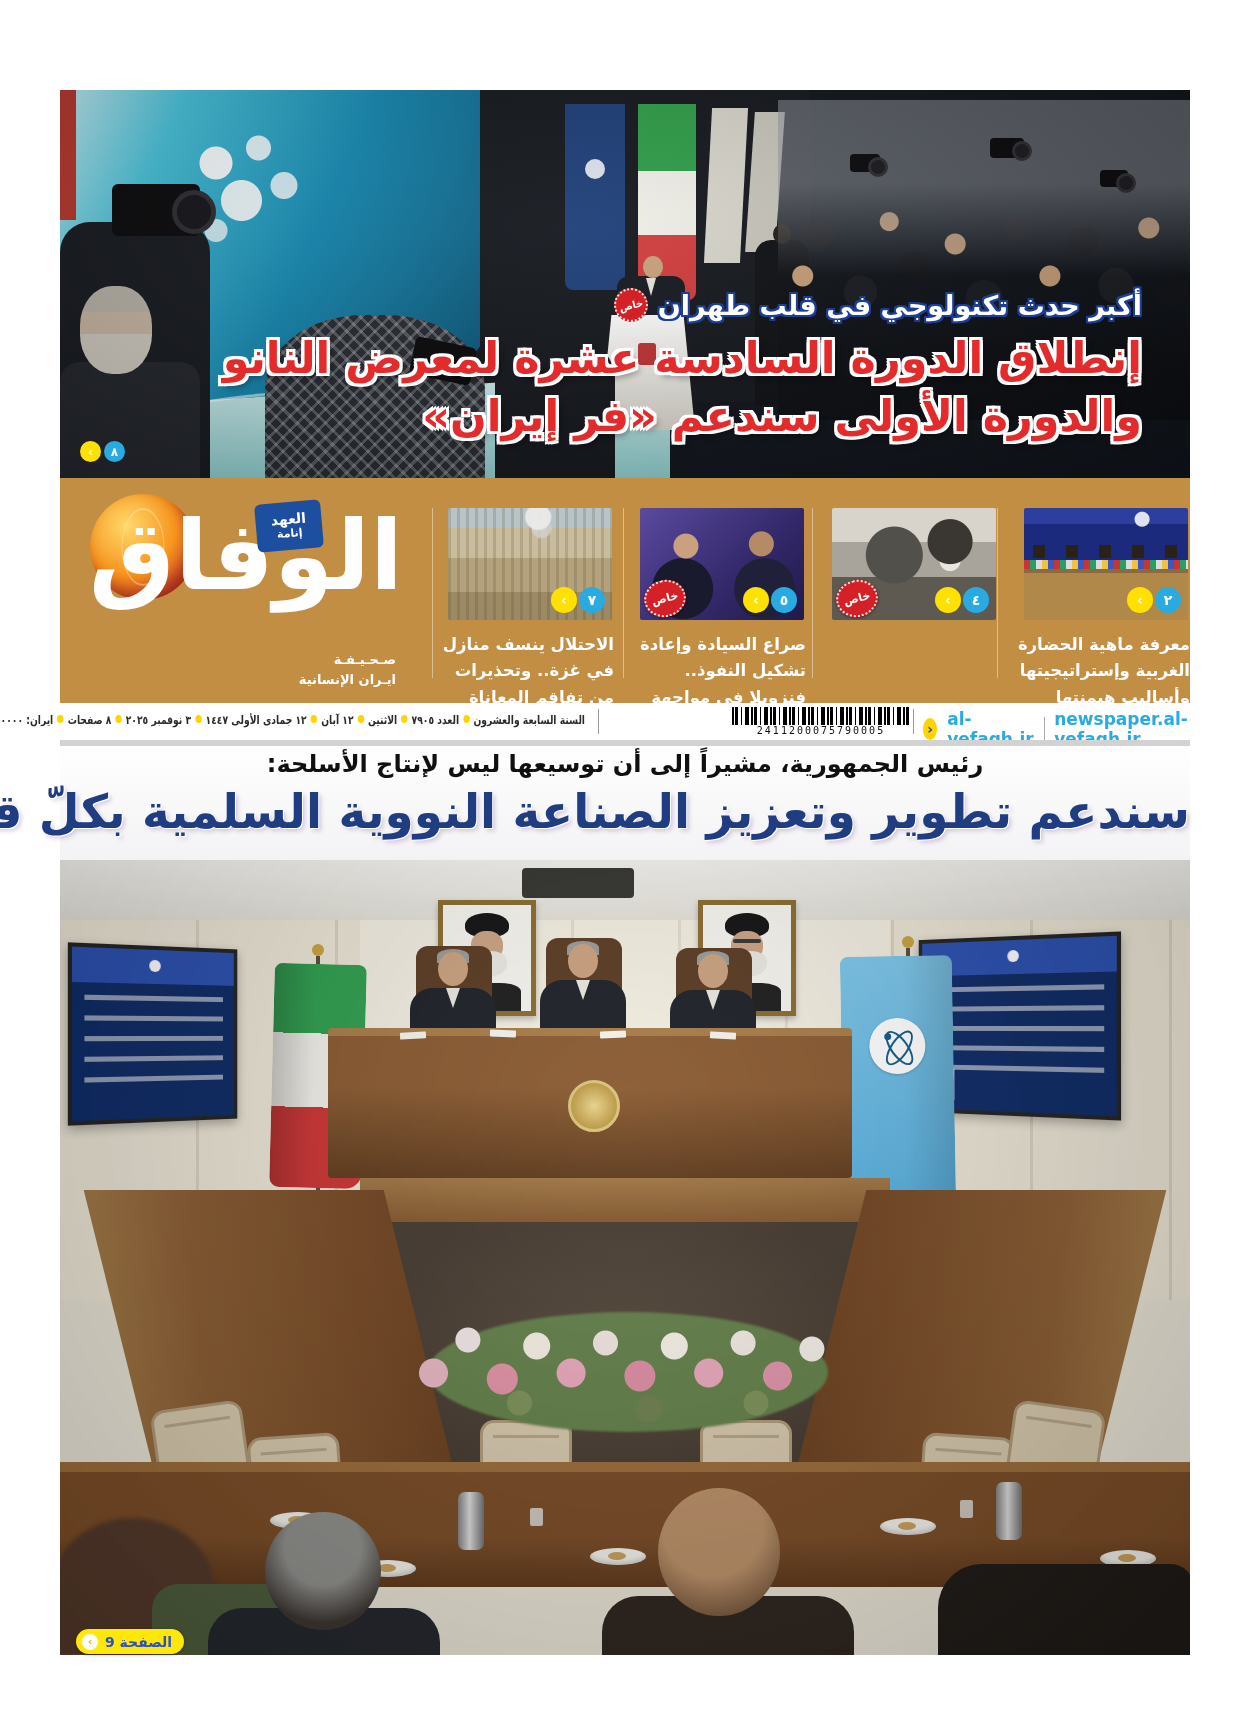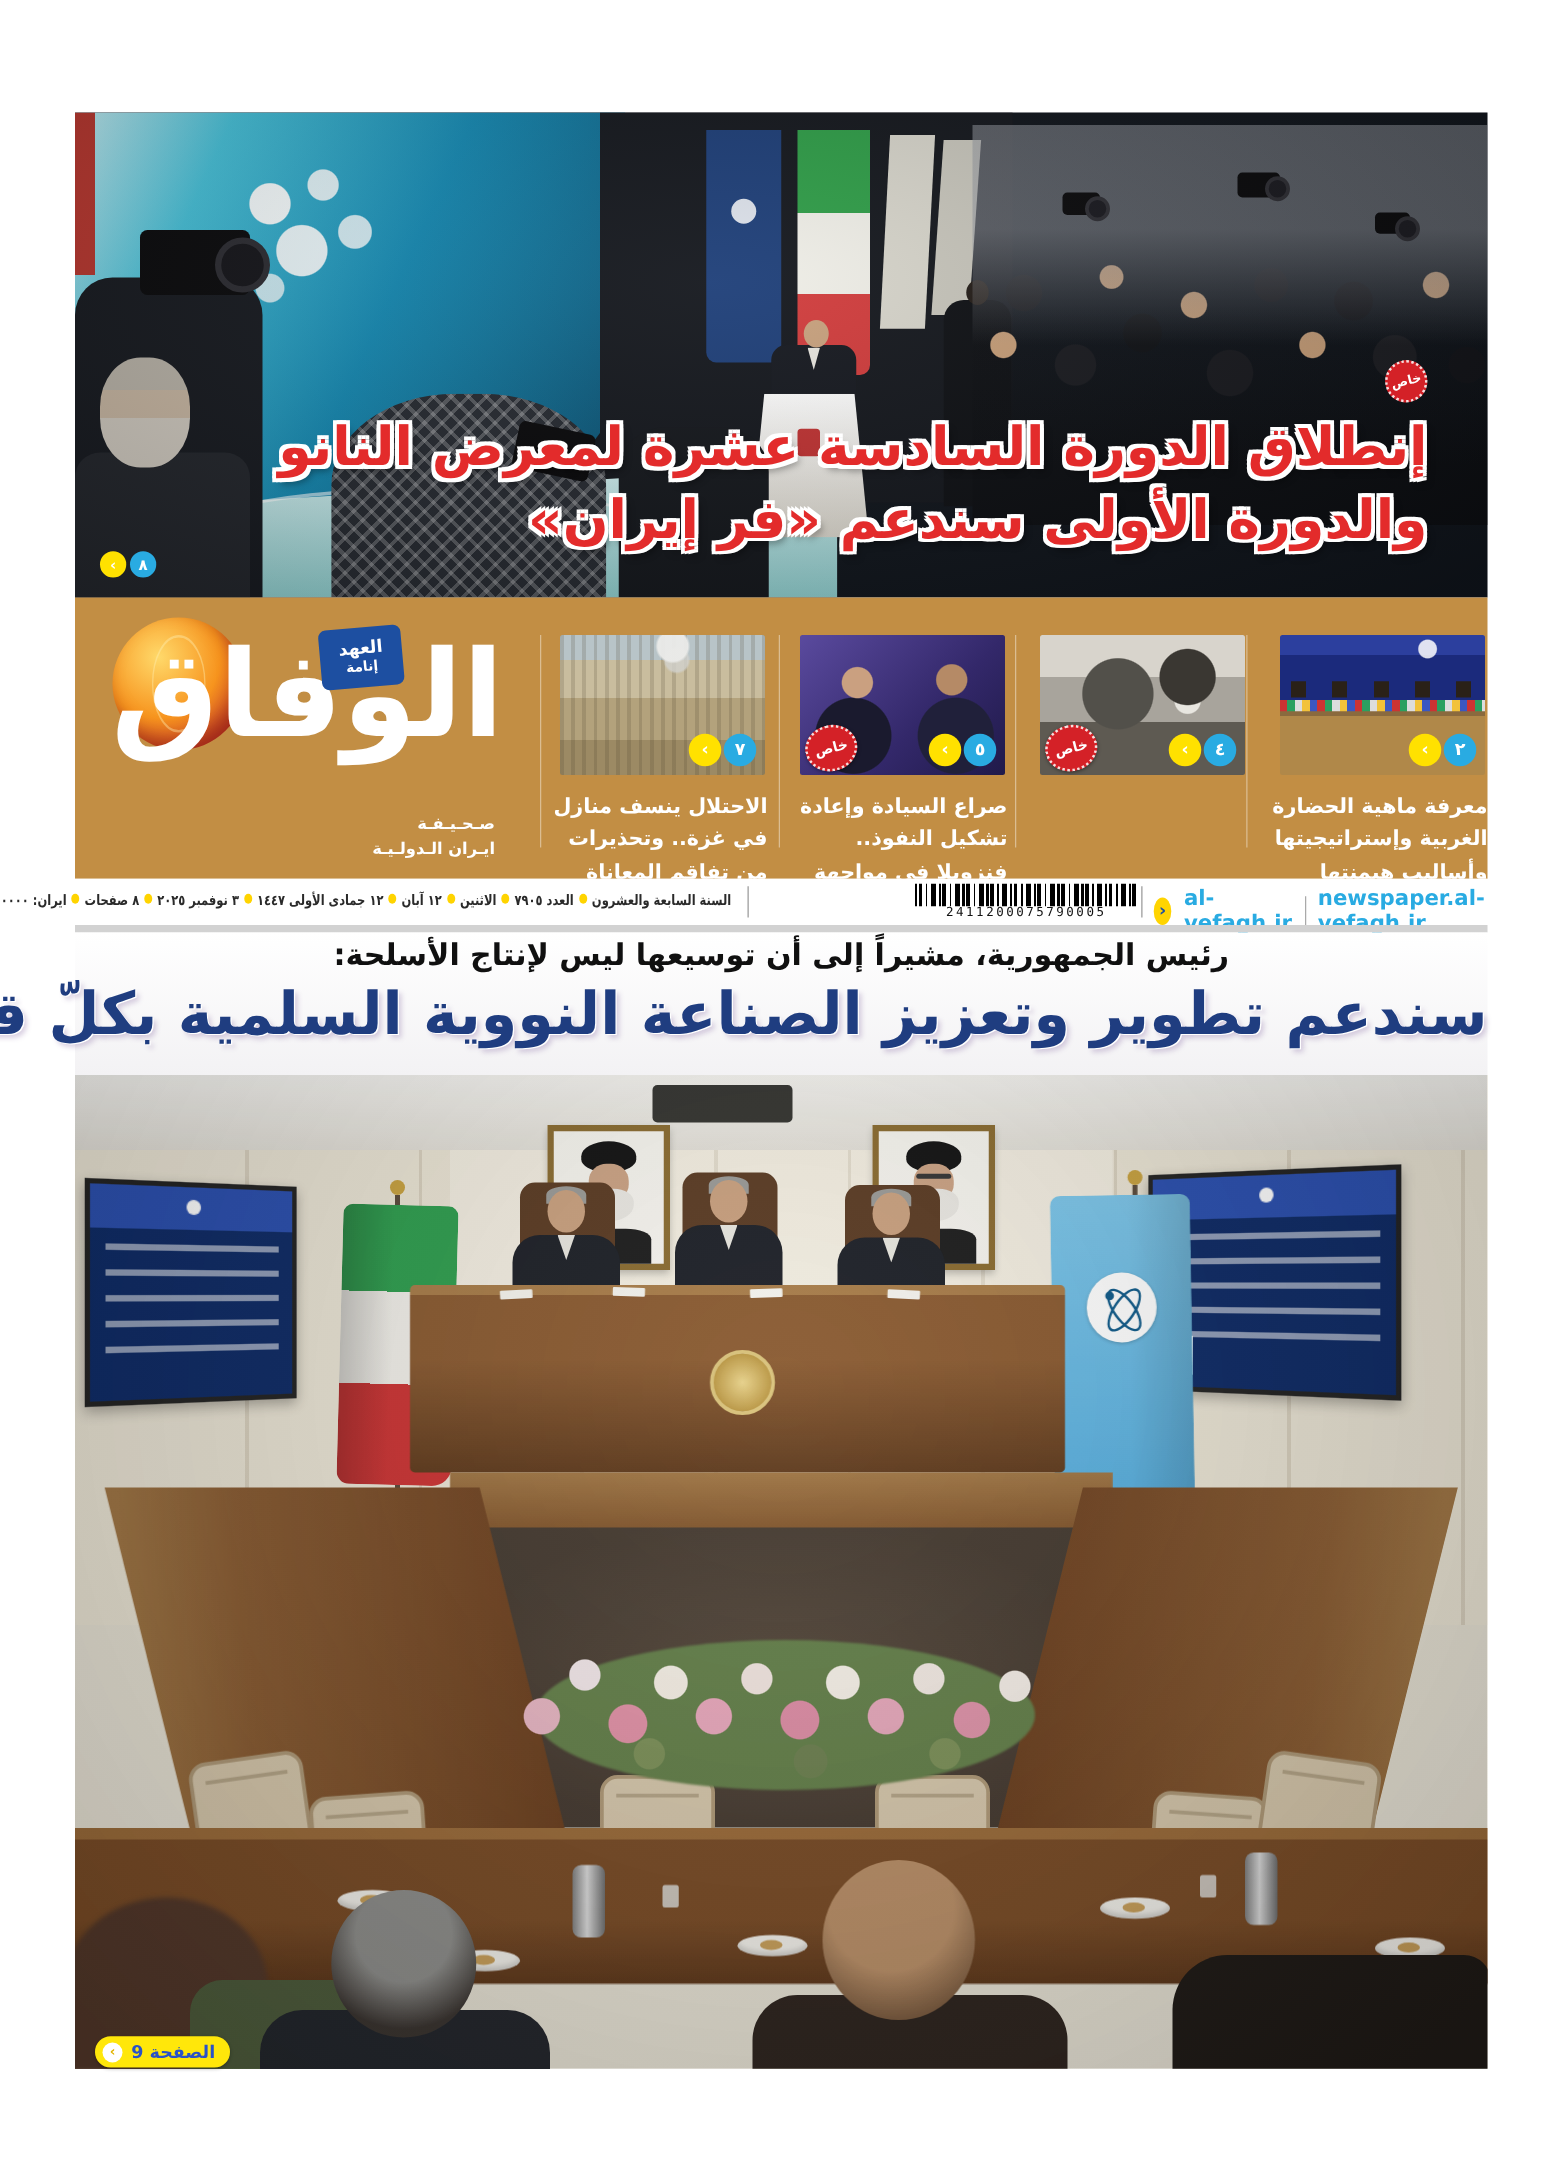--- a/index.html
+++ b/index.html
@@ -271,41 +271,42 @@
     <div class="fg-photog-body"></div>
     <div class="fg-cam-big"></div>
     <div class="fg-beard-coat"></div>
     <div class="fg-beard-face"></div>
     <div class="fg-keffiyeh"></div>
     <div class="fg-kef-cam"></div>
     <div class="fg-photog2"></div>
     <div class="hero-vignette"></div>
 
     <div class="hero-kicker">
+      <span>أكبر حدث تكنولوجي في قلب طهران</span>
       <span class="special-circle">خاص</span>
     </div>
     <div class="hero-h hero-h1">إنطلاق الدورة السادسة عشرة لمعرض النانو</div>
     <div class="hero-h hero-h2">والدورة الأولى سندعم «فر إيران»</div>
     <div class="pg pg-hero">
       <span class="c-y">‹</span>
       <span class="c-b">٨</span>
     </div>
   </div>
 
   <div id="band">
     <div id="masthead">
       <div class="globe"></div>
       <div class="wordmark">الوفاق</div>
       <div class="stamp">
         <span class="s1">العهد</span>
         <span class="s2">إنامة</span>
       </div>
       <div class="tagline">
         <div>صـحـيـفـة</div>
-        <div>ايـران الـدولـيـة</div>
+        <div>ايـران الإنسانية</div>
       </div>
     </div>
 
     <div class="vline" style="left:372px"></div>
     <div class="vline" style="left:563px"></div>
     <div class="vline" style="left:752px"></div>
     <div class="vline" style="left:937px"></div>
 
     <div id="cards">
 

